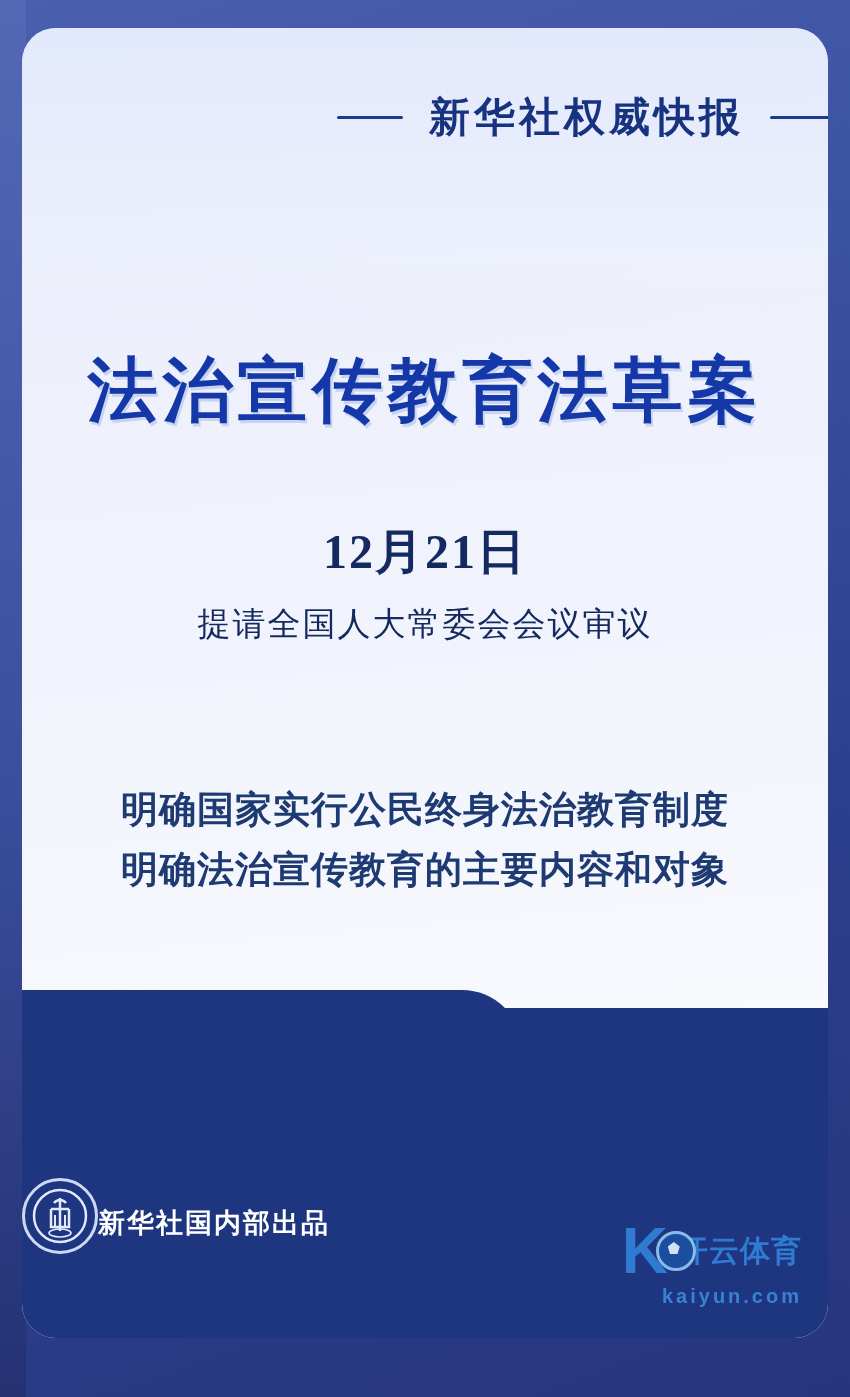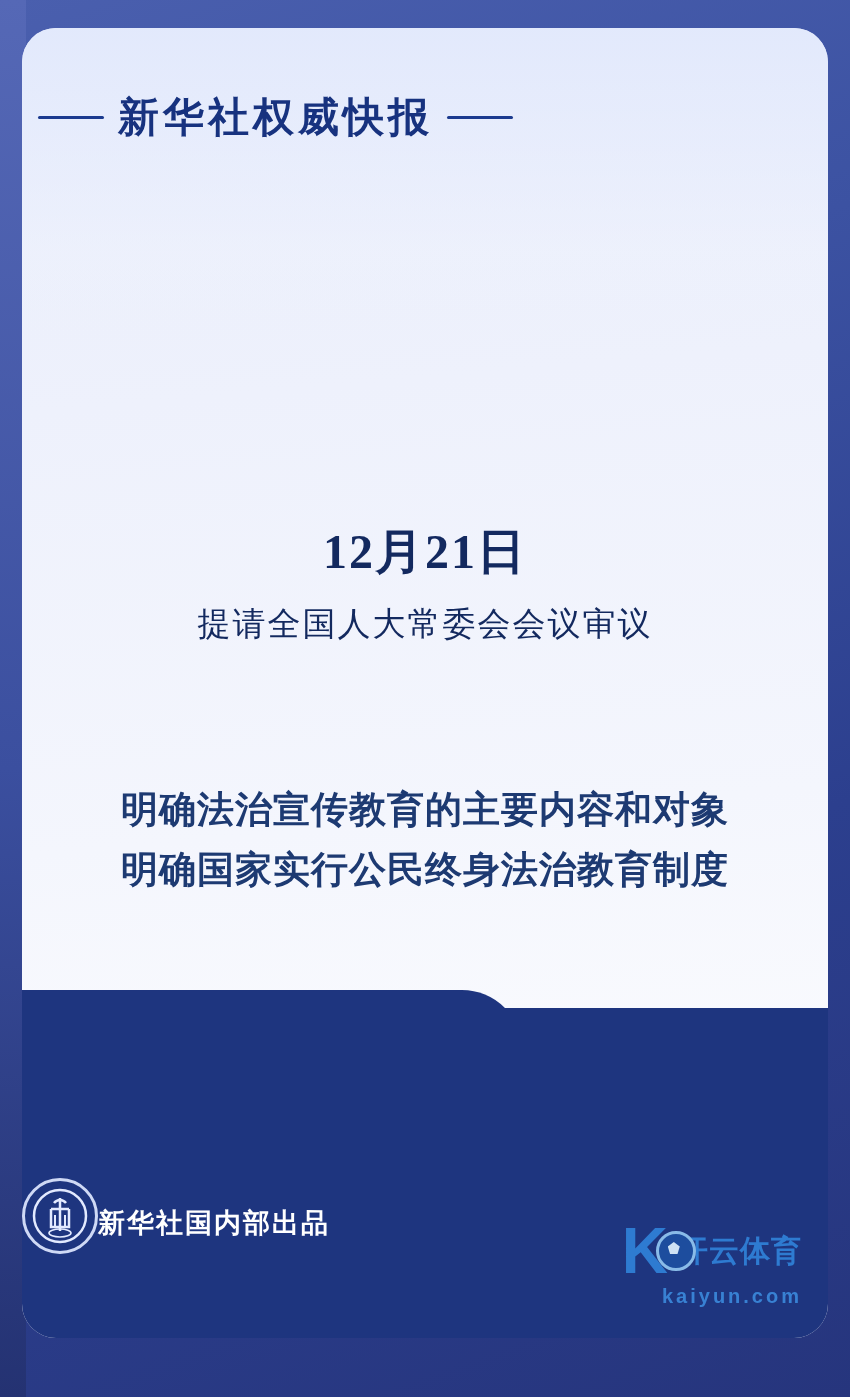--- a/index.html
+++ b/index.html
@@ -50,26 +50,26 @@
     position: absolute;
     left: 0; right: 0; top: 0;
     height: 320px;
     background: linear-gradient(180deg, rgba(226,233,252,0.95) 0%, rgba(238,242,253,0.4) 70%, rgba(255,255,255,0) 100%);
   }
 
   
   .header {
     position: absolute;
     top: 62px;
-    left: 16px;
+    left: 8px;
     width: 100%;
     display: flex;
     align-items: center;
-    justify-content: flex-start;
-    gap: 14px;
+    justify-content: flex-end;
+    gap: 26px;
   }
   .header .rule {
     width: 66px;
     height: 3px;
     background: #1b3a8f;
     border-radius: 2px;
   }
   .header .brand {
     font-family: "Liberation Sans", "DejaVu Sans", sans-serif;
     font-size: 41px;
@@ -252,29 +252,30 @@
 
   <div class="card">
     <div class="card-sheen"></div>
 
     <div class="header">
       <span class="rule"></span>
       <span class="brand">新华社权威快报</span>
       <span class="rule"></span>
     </div>
 
+    <div class="title">法治宣传教育法草案</div>
 
     <div class="datewrap">
       <div class="date-line">12月21日</div>
       <div class="subtitle-line">提请全国人大常委会会议审议</div>
     </div>
 
     <div class="points">
+      <div class="pt">明确国家实行公民终身法治教育制度</div>
       <div class="pt">明确法治宣传教育的主要内容和对象</div>
-      <div class="pt">明确国家实行公民终身法治教育制度</div>
     </div>
 
     <div class="footer-notch"></div>
     <div class="footer-shape"></div>
 
     <div class="emblem-wrap">
       <div class="emblem">
         <svg width="58" height="58" viewBox="0 0 58 58" aria-hidden="true">
           <circle cx="29" cy="29" r="26" fill="none" stroke="#e3eaff" stroke-width="2.5"></circle>
           <path d="M29 11 L29 44" stroke="#e3eaff" stroke-width="2.5"></path>

